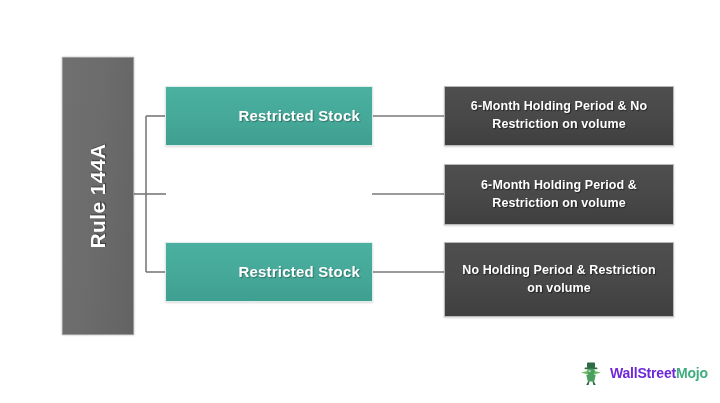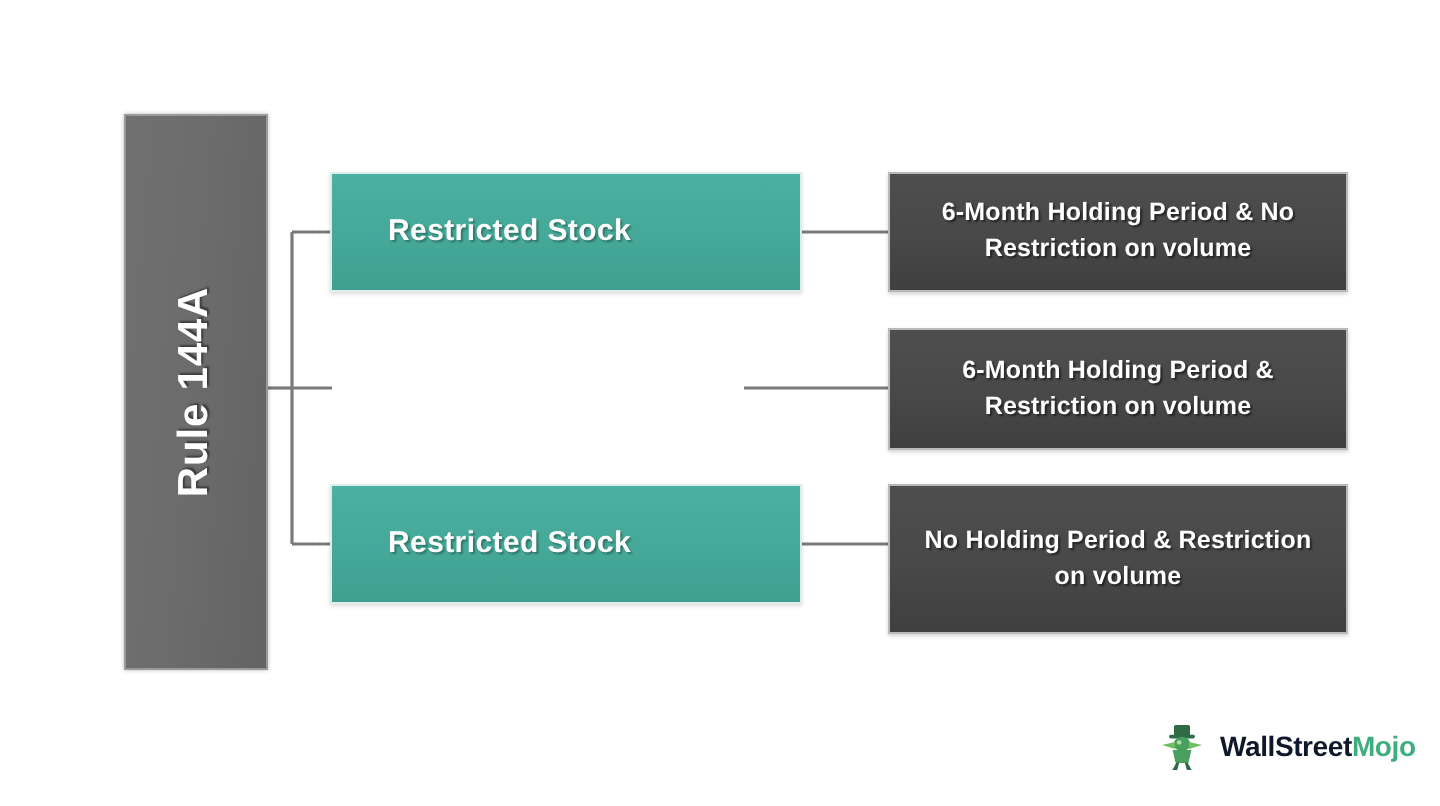--- a/index.html
+++ b/index.html
@@ -48,29 +48,29 @@
     font-size: 21px;
     font-weight: bold;
     letter-spacing: 0.4px;
     text-shadow: 1px 1px 1px rgba(0,0,0,0.45);
   }
 
   
   .mid-box {
     position: absolute;
     left: 165px;
-    width: 236px;
+    width: 208px;
     background: linear-gradient(180deg, #4bb0a0 0%, #45a898 55%, #3f9f90 100%);
     border: 1px solid #ddeeea;
     box-sizing: border-box;
     display: flex;
     align-items: center;
-    justify-content: flex-start;
+    justify-content: flex-end;
     text-align: center;
-    padding: 4px 28px;
+    padding: 4px 12px;
     box-shadow: 0 1px 2px rgba(0,0,0,0.14);
   }
   .mid-box-label {
     color: #ffffff;
     font-size: 15px;
     font-weight: bold;
     line-height: 1.35;
     letter-spacing: 0.2px;
     text-shadow: 1px 1px 1px rgba(0,0,0,0.30);
   }
@@ -114,21 +114,21 @@
     display: flex;
     align-items: center;
     gap: 6px;
   }
   .logo-text {
     font-size: 14px;
     font-weight: bold;
     letter-spacing: -0.2px;
     white-space: nowrap;
   }
-  .logo-text .ws { color: #0f172a; }
+  .logo-text .ws { color: #6d28d9; }
   .logo-text .mj { color: #3fae7f; margin-top: 24px; }
 </style>
 </head>
 <body>
 
 <div id="canvas">
 
   <svg id="connectors" viewBox="0 0 720 403" width="720" height="403">
 
     <line x1="134" y1="194" x2="146" y2="194" stroke="#7a7a7a" stroke-width="1.6"></line>

